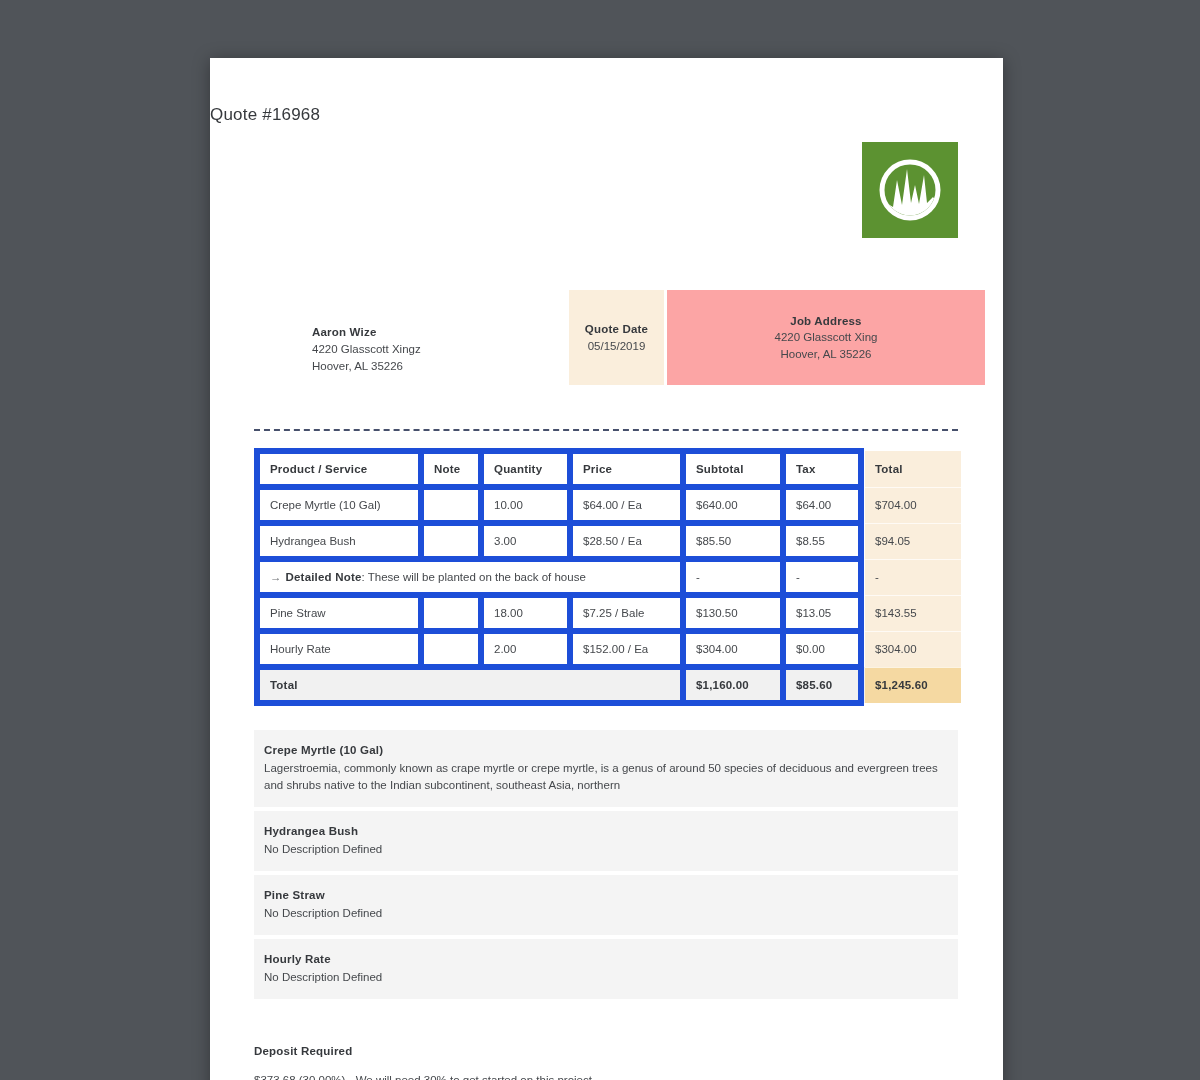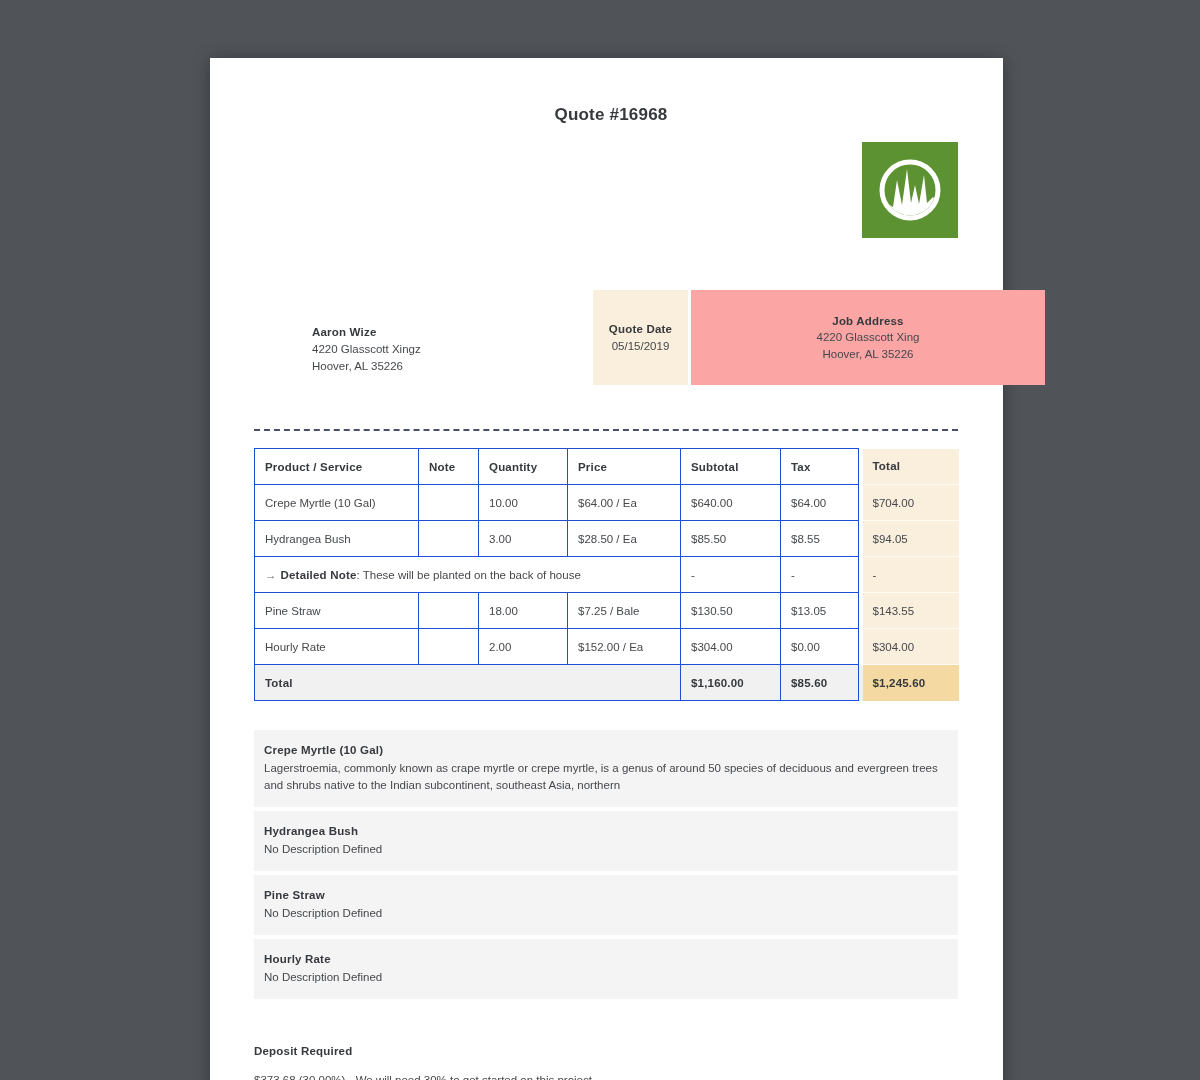--- a/index.html
+++ b/index.html
@@ -13,26 +13,25 @@
   .page {
     position: absolute;
     left: 210px; top: 58px;
     width: 793px; height: 1400px;
     background: #ffffff;
     box-shadow: 0 2px 16px rgba(0,0,0,0.35);
   }
   .doc-title {
     position: absolute;
     top: 47px; left: 0; width: 100%;
-    text-align: center;
+    text-align: left;
     font-size: 17px;
-    font-weight: 700;
-    color: #36393d;
-    letter-spacing: 0.2px;
-    padding-left: 9px;
+    font-weight: 400;
+    color: #36393d;
+    letter-spacing: 0.2px;
   }
   .company-block {
     position: absolute;
     left: 82px; top: 85px;
     font-size: 11.5px;
     line-height: 16.5px;
     color: #45484c;
   }
   .company-block .b { font-weight: bold; color: #36393d; letter-spacing: 0.2px; }
   .underline { text-decoration: underline; }
@@ -45,22 +44,22 @@
     position: absolute;
     left: 102px; top: 238px;
     font-size: 11.5px;
     line-height: 17px;
     color: #45484c;
   }
   .customer-block .b { font-weight: bold; color: #36393d; letter-spacing: 0.2px; margin-top: 28px; }
 
   .quote-panel {
     position: absolute;
-    left: 383px; top: 232px;
-    width: 452px; height: 95px;
+    left: 359px; top: 232px;
+    width: 416px; height: 95px;
     display: flex;
     justify-content: center;
   }
   .qp-section {
     display: flex; flex-direction: column;
     align-items: center; justify-content: center;
     font-size: 11.5px;
     line-height: 16.5px;
     color: #45484c;
     text-align: center;
@@ -81,21 +80,21 @@
   table.items {
     position: absolute;
     left: 44px; top: 390px;
     width: 704px;
     border-collapse: collapse;
     font-size: 11.5px;
     color: #45484c;
     table-layout: fixed;
   }
   table.items th, table.items td {
-    border: 1px solid #1d4ed8;
+    border: 6px solid #1d4ed8;
     height: 36px;
     padding: 0 10px;
     text-align: left;
     font-weight: normal;
     vertical-align: middle;
   }
   table.items th {
     font-weight: bold;
     color: #36393d;
     letter-spacing: 0.2px;

